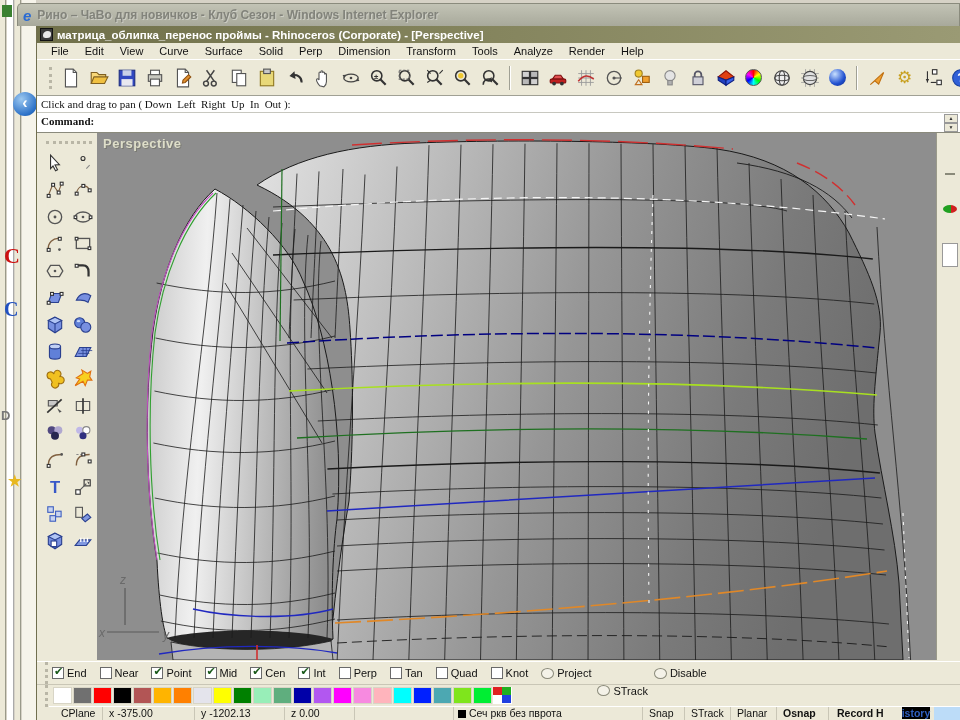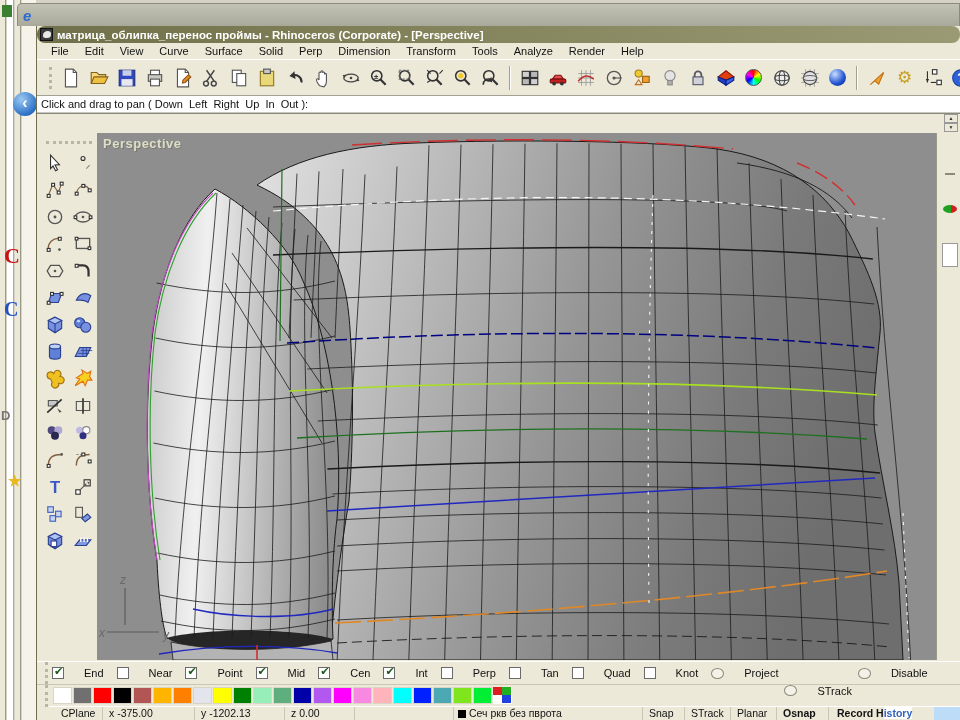--- a/index.html
+++ b/index.html
@@ -16,81 +16,82 @@
   .ie-bar{position:absolute;left:17px;top:3px;right:0;height:23px;
     background:linear-gradient(#C2C3B5,#A8A99B);border:1px solid #8a8b7d;border-bottom:none;
     border-radius:5px 0 0 0;display:flex;align-items:center;gap:6px;padding-left:5px;
     color:#82837B;font-weight:bold;font-size:12px;white-space:nowrap;overflow:hidden;
     text-shadow:1px 1px 0 rgba(255,255,255,.35);}
   .ie-e{color:#2A6BD4;font-size:15px;font-style:italic;font-weight:bold;text-shadow:none;}
   
   .rhino{position:absolute;left:36px;top:26px;width:924px;height:694px;background:#ECE9D8;border-left:1px solid #716F4E;}
   .rtitle{height:17px;background:linear-gradient(90deg,#70704A,#83835C 45%,#9A9A74);
     color:#fff;font-weight:bold;font-size:11.5px;display:flex;align-items:center;gap:4px;
-    padding-left:3px;white-space:nowrap;overflow:hidden;border-radius:8px;}
+    padding-left:3px;white-space:nowrap;overflow:hidden;}
   .rico{width:13px;height:13px;background:#3a3a3a;border:1px solid #111;display:inline-flex;align-items:center;justify-content:center;flex:none;}
   .rico i{display:block;width:8px;height:7px;background:#e8e8e8;border-radius:60% 40% 50% 30%;}
   .menubar{height:16px;display:flex;align-items:center;padding-left:6px;font-size:11px;}
   .mi{padding:0 8px;cursor:default;}
   .toolbar{height:37px;border-top:1px solid #fff;border-bottom:1px solid #A0A094;display:flex;align-items:center;padding-left:12px;gap:1px;position:relative;}
   .grip{width:3px;height:22px;border-left:3px dotted #b9b6a6;margin-right:4px;flex:none;}
   .tbi{width:27px;height:26px;display:flex;align-items:center;justify-content:center;flex:none;}
   .tbi svg{display:block;}
   .sep{width:2px;height:24px;border-left:1px solid #A0A094;border-right:1px solid #fff;margin:0 4px;flex:none;}
-  .cmdarea{border-bottom:1px solid #8a8a7c;}
+  .cmdarea{border-bottom:1px solid #8a8a7c;font-family:Liberation Serif, serif;}
   .cmdrow{background:#fff;padding:2px 4px;font-size:11px;white-space:pre;}
   .cmdrow.h{height:17px;border-bottom:1px solid #C8C8C0;}
   .cmdrow.c{height:19px;font-weight:bold;}
   .cmd-spin{position:absolute;right:2px;top:88px;width:14px;}
   .sp{width:14px;height:9px;background:#ECE9D8;border:1px solid #999;font-size:5px;line-height:7px;text-align:center;color:#333;}
   
   .main{position:absolute;top:107px;left:0;right:0;bottom:59px;}
   .dock{position:absolute;left:4px;top:0;bottom:0;width:56px;padding-top:8px;
     display:grid;grid-template-columns:26px 26px;gap:2px 2px;justify-content:center;align-content:start;}
   .dock::before{content:"";grid-column:1/3;height:4px;border-top:3px dotted #b9b6a6;margin:0 4px;}
   .di{width:25px;height:25px;display:flex;align-items:center;justify-content:center;background:#ECE9D8;}
   .viewport{position:absolute;left:60px;top:0;width:839px;height:527px;background:#8E8E8E;overflow:hidden;}
   .vplabel{position:absolute;left:6px;top:3px;font-weight:bold;font-size:13px;color:#DEDEC9;text-shadow:1px 1px 0 #7a7a72;letter-spacing:.5px;}
   .dock-r{position:absolute;left:899px;right:0;top:0;height:527px;background:#ECE9D8;border-left:1px solid #9a9a8a;}
   
   .osnaprow{position:absolute;left:0;right:0;bottom:36px;height:23px;border-top:1px solid #fff;
     display:flex;align-items:center;padding-left:8px;font-size:11px;}
-  .os{display:flex;align-items:center;gap:20px;margin-right:13px;white-space:nowrap;}
+  .os{display:flex;align-items:center;gap:3px;margin-right:13px;white-space:nowrap;}
   .cb{width:12px;height:12px;background:#fff;border:1px solid #6a6a6a;position:relative;flex:none;}
   .cb.on::after{content:"\2714";position:absolute;left:1px;top:-3px;font-size:11px;color:#1A5A1A;}
   .rad{width:13px;height:11px;border:1px solid #8a8a7a;border-radius:50%;background:#F4F2E8;flex:none;}
   .palrow{position:absolute;left:0;right:0;bottom:14px;height:22px;border-top:1px solid #c9c6b6;
     display:flex;align-items:center;padding-left:8px;gap:1px;}
   .sw{width:19px;height:17px;border:1px solid #d8d5c6;flex:none;}
   .swm{width:19px;height:17px;flex:none;display:grid;grid-template-columns:9px 9px;grid-template-rows:8px 8px;background:#fff;}
   
   .statusrow{position:absolute;left:12px;right:0;bottom:0;height:14px;background:#ECE9D8;border-top:1px solid #fff;font-size:10.5px;}
   .pane{position:absolute;top:0;height:14px;line-height:13px;white-space:nowrap;padding-left:4px;border-right:1px solid #c9c6b6;}
   .lay-sq{display:inline-block;width:8px;height:8px;background:#000;margin-right:3px;vertical-align:-1px;}
-  .rec-hl{background:#ffffff;color:#3060C0;}
+  .rec-hl{background:#000000;color:#3060C0;margin-left:18px;}
   .blue-tail{position:absolute;right:0;top:0;bottom:0;width:26px;background:#BCDCF8;}
 </style>
 </head>
 <body>
 
 <div class="screen">
 
   <div class="strip s1"></div>
   <div class="strip s2"></div>
   <div class="strip s3"></div>
   <div class="strip s4"></div>
   <div class="frag" style="left:2px;top:5px;width:10px;height:12px;background:#3A8030;"></div>
   <div class="frag" style="left:13px;top:92px;width:24px;height:24px;border-radius:50%;background:radial-gradient(circle at 35% 30%,#9CC8F0,#2D72C8 70%,#174E9A);color:#fff;text-align:center;line-height:22px;font-size:16px;"><span>‹</span></div>
   <div class="frag" style="left:4px;top:243px;font-size:22px;color:#CC1010;font-family:'Liberation Serif',serif;">C</div>
   <div class="frag" style="left:4px;top:298px;font-size:20px;color:#2050C0;font-family:'Liberation Serif',serif;">C</div>
   <div class="frag" style="left:1px;top:408px;font-size:13px;color:#777;">D</div>
   <div class="frag" style="left:8px;top:472px;font-size:15px;color:#E8B820;">★</div>
 
   <div class="ie-bar">
     <span class="ie-e">e</span>
+    <span>Рино – ЧаВо для новичков - Клуб Сезон - Windows Internet Explorer</span>
   </div>
 
   <div class="rhino">
 
     <div class="rtitle">
       <span class="rico">
           <i></i>
         </span>
       <span>матрица_облипка_перенос проймы - Rhinoceros (Corporate) - [Perspective]</span>
     </div>
@@ -317,20 +318,21 @@
         <span class="tbi">
           <svg width="20" height="20" viewBox="0 0 18 18">
             <circle cx="9" cy="9" r="7.5" fill="#3060D8" stroke="#1840A0"></circle>
             <text x="9" y="13" text-anchor="middle" font-size="11" font-weight="bold" fill="#fff">?</text>
           </svg>
         </span>
       </div>
 
     <div class="cmdarea">
       <div class="cmdrow h"><span>Click and drag to pan ( Down  Left  Right  Up  In  Out ):</span></div>
+      <div class="cmdrow c"><span>Command:</span></div>
     </div>
     <div class="cmd-spin">
       <div class="sp">▲</div>
       <div class="sp">▼</div>
     </div>
 
     <div class="main">
       <div class="dock" id="dock">
           <span class="di">
             <svg width="20" height="20" viewBox="0 0 18 18">

